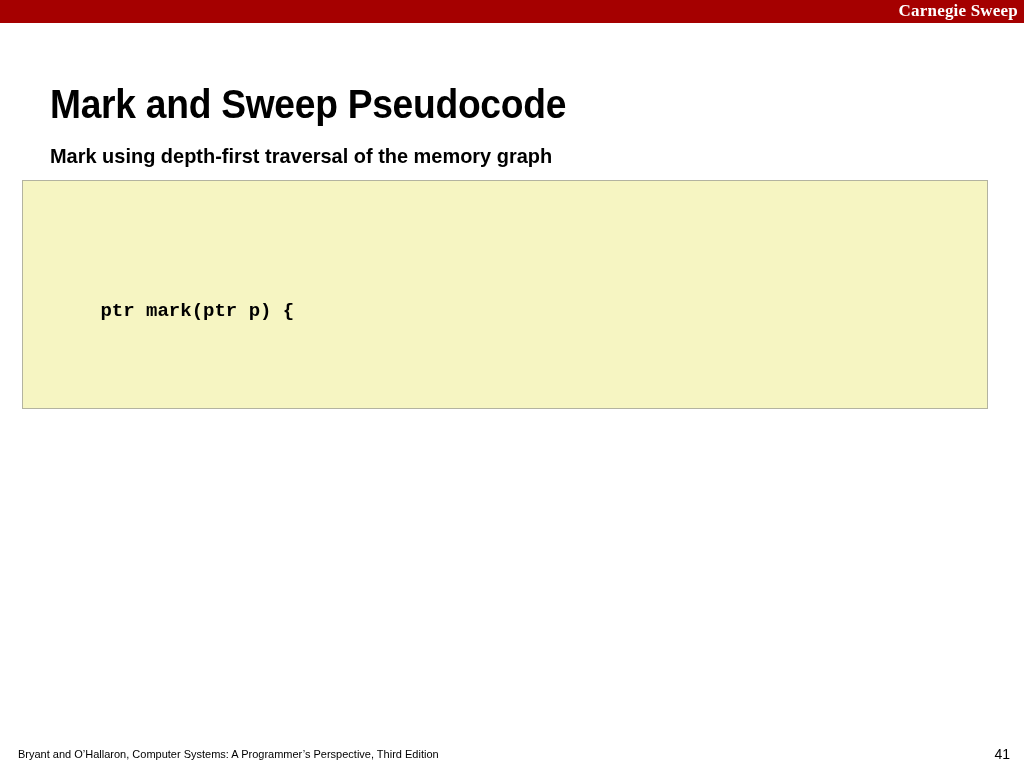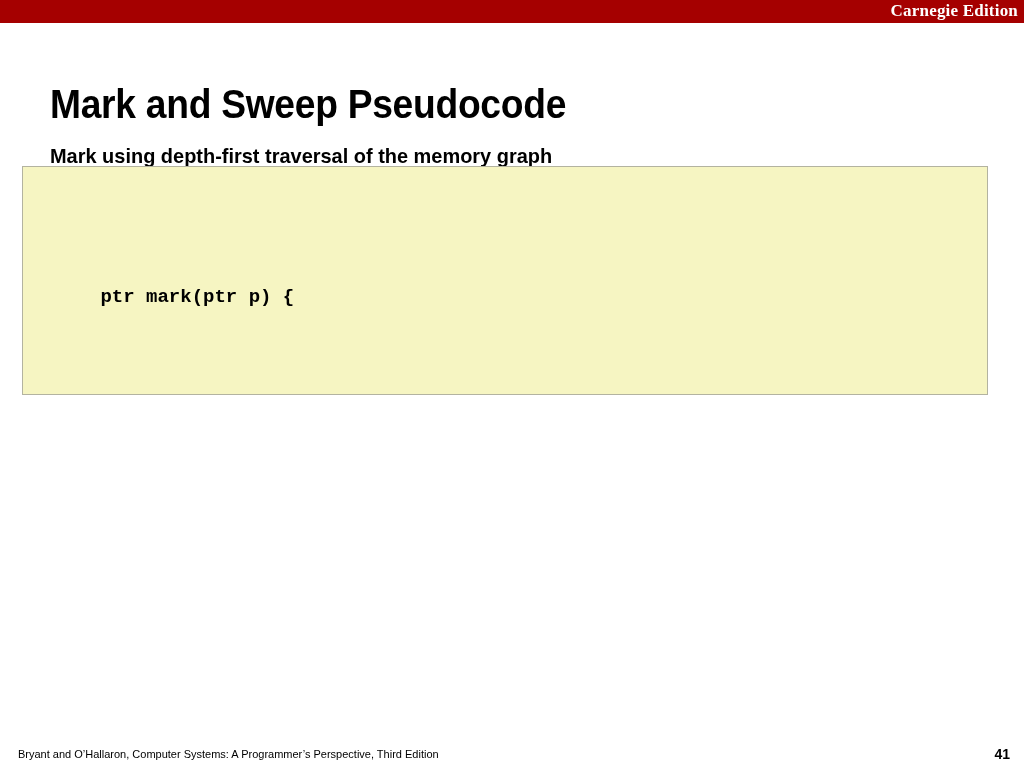--- a/index.html
+++ b/index.html
@@ -60,21 +60,21 @@
     color: #000000;
     white-space: nowrap;
     transform: scaleX(0.95);
     transform-origin: left center;
   }
 
   
   .code-block {
     position: absolute;
     left: 22px;
-    top: 166px;
+    top: 180px;
     width: 966px;
     height: 229px;
     background: #f6f5c2;
     border: 1px solid #b3b3a0;
     box-sizing: border-box;
     overflow: hidden;
   }
   .code-lines {
     position: absolute;
     left: 9px;
@@ -110,29 +110,29 @@
     top: 748px;
     font-size: 11px;
     color: #000000;
     white-space: nowrap;
   }
   .footer-page {
     position: absolute;
     right: 14px;
     top: 746px;
     font-size: 14px;
-    font-weight: bold;
+    font-weight: normal;
     color: #000000;
   }
 </style>
 </head>
 <body>
 
 <div class="banner">
-  <div class="banner-title">Carnegie Edition</div>
+  <div class="banner-title">Carnegie Sweep</div>
 </div>
 
 <h1 class="slide-title">Mark and Sweep Pseudocode</h1>
 
 <div class="subtitle">Mark using depth-first traversal of the memory graph</div>
 
 <div class="code-block">
   <div class="code-lines">
 
     <div class="code-row">

